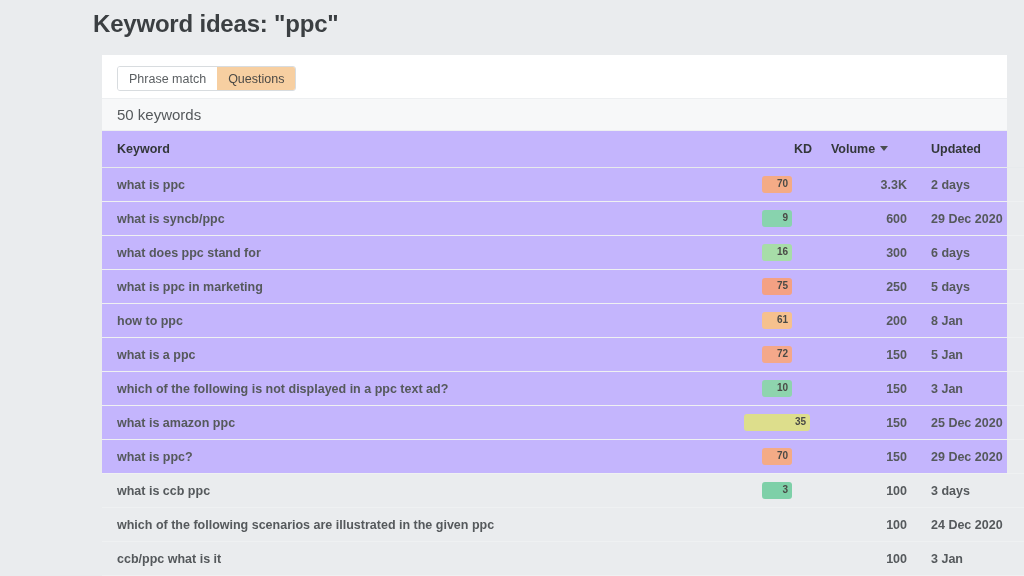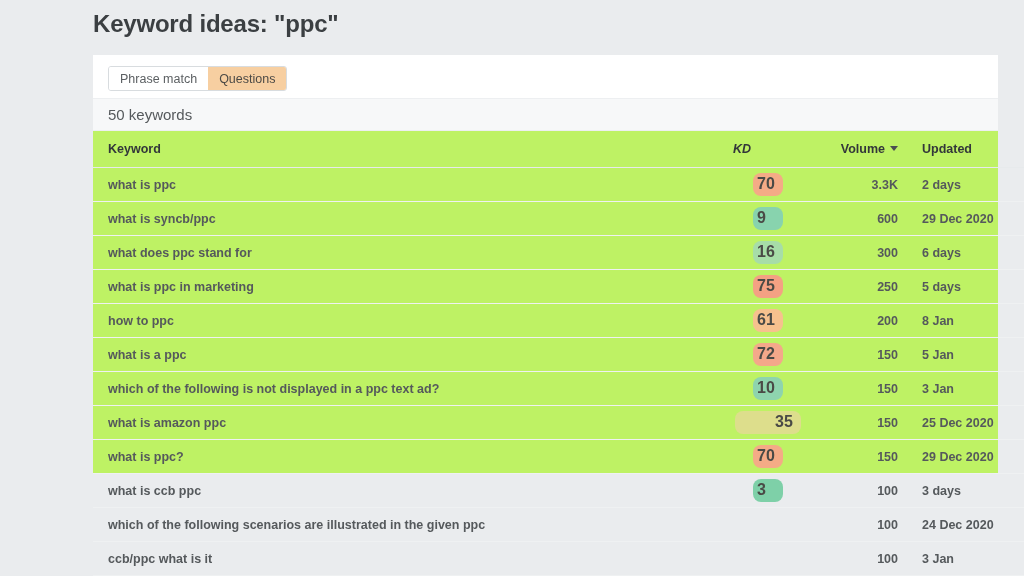--- a/index.html
+++ b/index.html
@@ -19,25 +19,25 @@
     left: 93px;
     top: 10px;
     font-size: 24px;
     font-weight: bold;
     color: #3b3f42;
     letter-spacing: -0.2px;
   }
 
   #card {
     position: absolute;
-    left: 93px;
+    left: 102px;
     top: 55px;
     width: 905px;
     height: 419px;
-    background: #bef264;
+    background: #c4b5fd;
     box-sizing: border-box;
   }
 
   
   #tabbar {
     height: 43px;
     box-sizing: border-box;
     padding: 11px 0 0 15px;
     background: #ffffff;
   }
@@ -101,41 +101,41 @@
   }
   tbody td {
     height: 33px;
     border-bottom: 1px solid #eff1f2;
   }
   .col-kw      { width: 625px; padding-left: 15px; }
   .col-kd      { width: 70px;  text-align: center; }
   .col-vol     { width: 95px;  text-align: right; padding-right: 12px; }
   .col-upd     { width: 115px; padding-left: 12px; }
 
-  th.col-kd  { text-align: left; font-style: italic; }
-  th.col-vol { text-align: right; padding-right: 12px; }
+  th.col-kd  { text-align: right; }
+  th.col-vol { text-align: center; padding-right: 12px; }
 
   .sort-tri {
     display: inline-block;
     width: 0; height: 0;
     border-left: 4px solid transparent;
     border-right: 4px solid transparent;
     border-top: 5px solid #4a4e51;
     margin-left: 5px;
     vertical-align: 2px;
   }
 
   .kd-badge {
     display: inline-block;
     min-width: 22px;
     padding: 3px 4px 4px;
-    border-radius: 8px;
-    font-size: 16px;
+    border-radius: 3px;
+    font-size: 10px;
     color: #4a4a46;
-    text-align: left;
+    text-align: right;
     line-height: 1;
   }
 </style>
 </head>
 <body>
 
 <div id="page-title">Keyword ideas: "ppc"</div>
 
 <div id="card">
 

